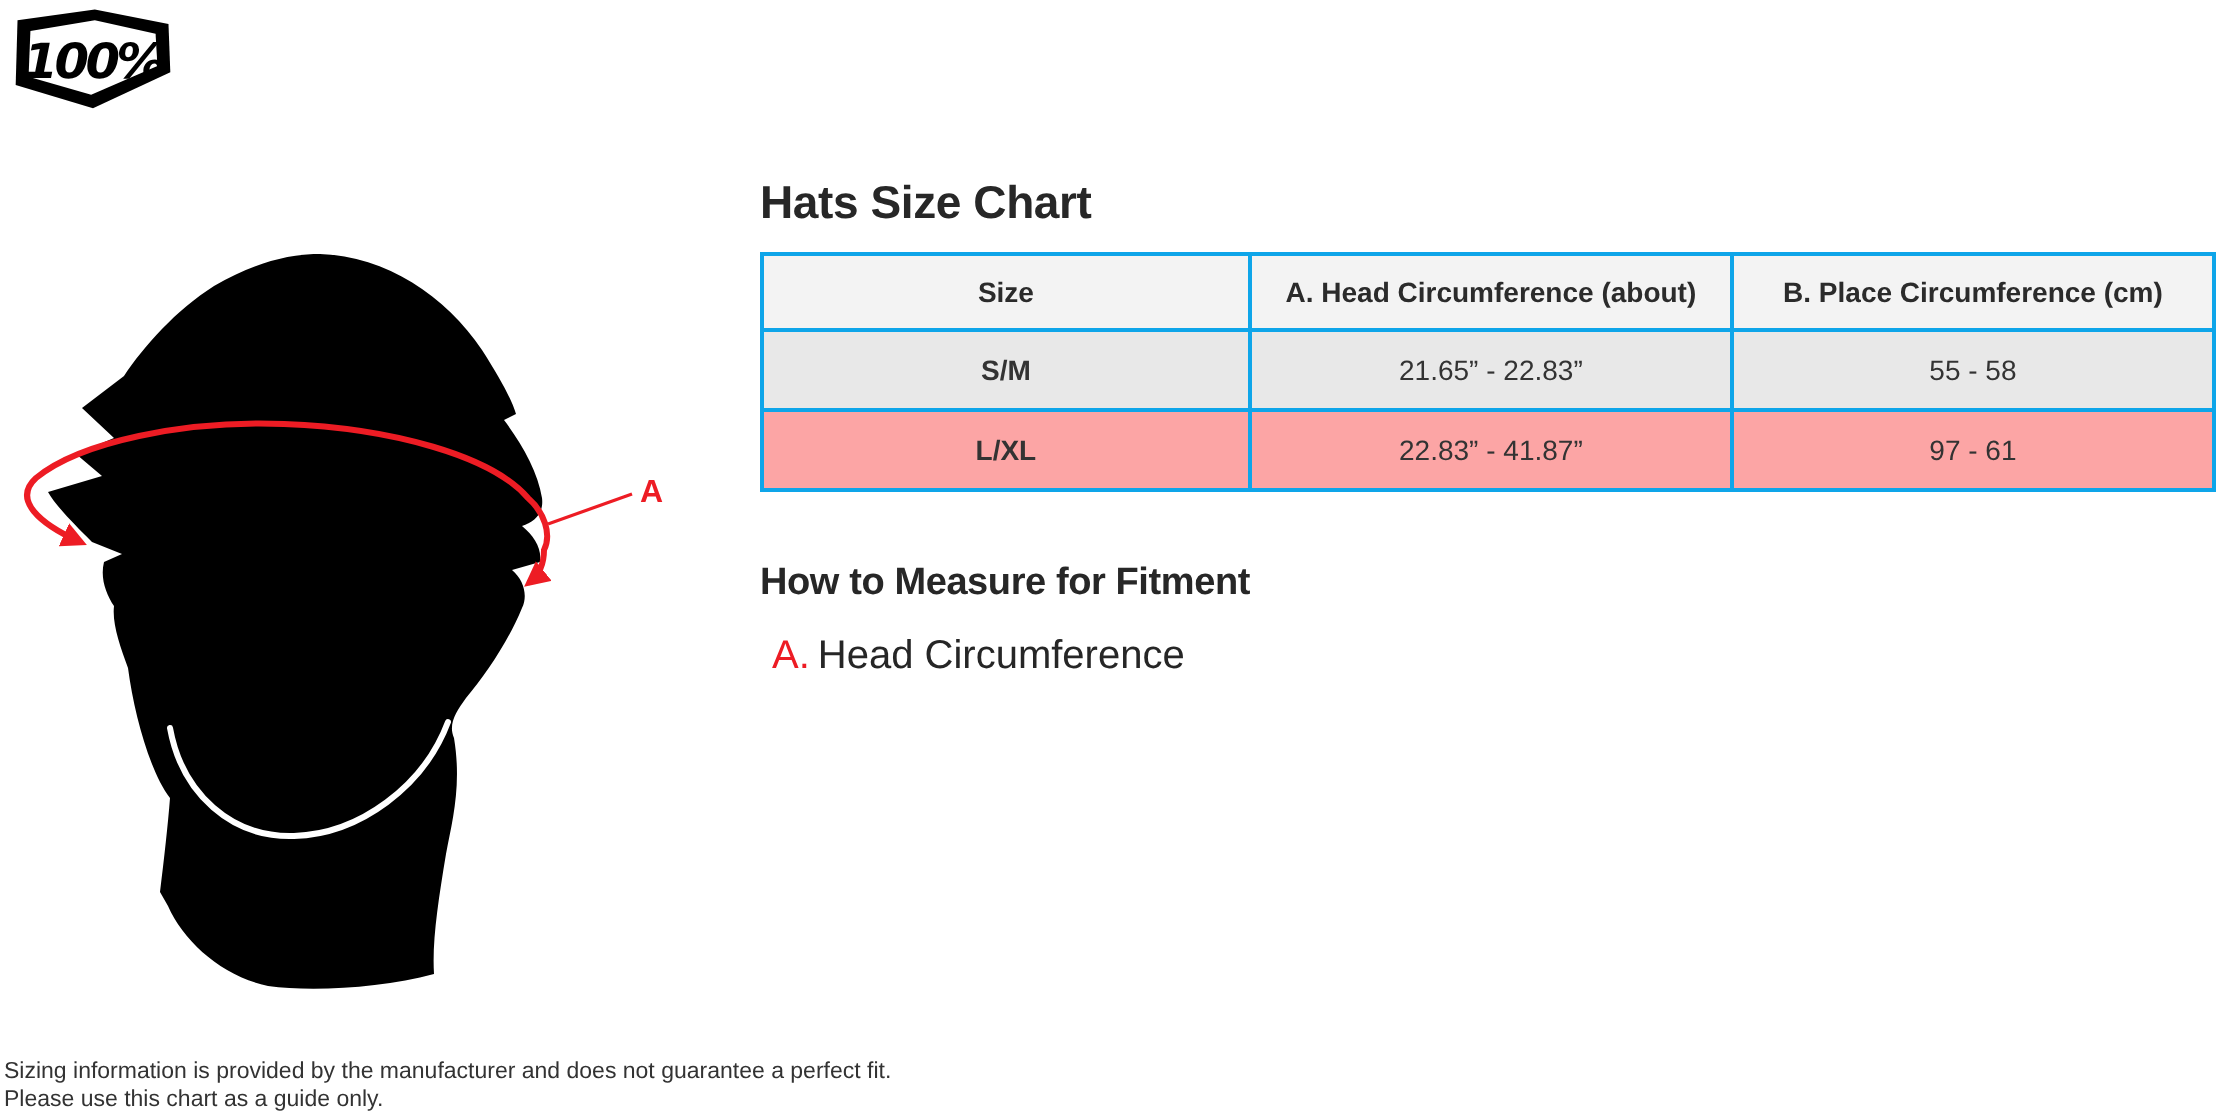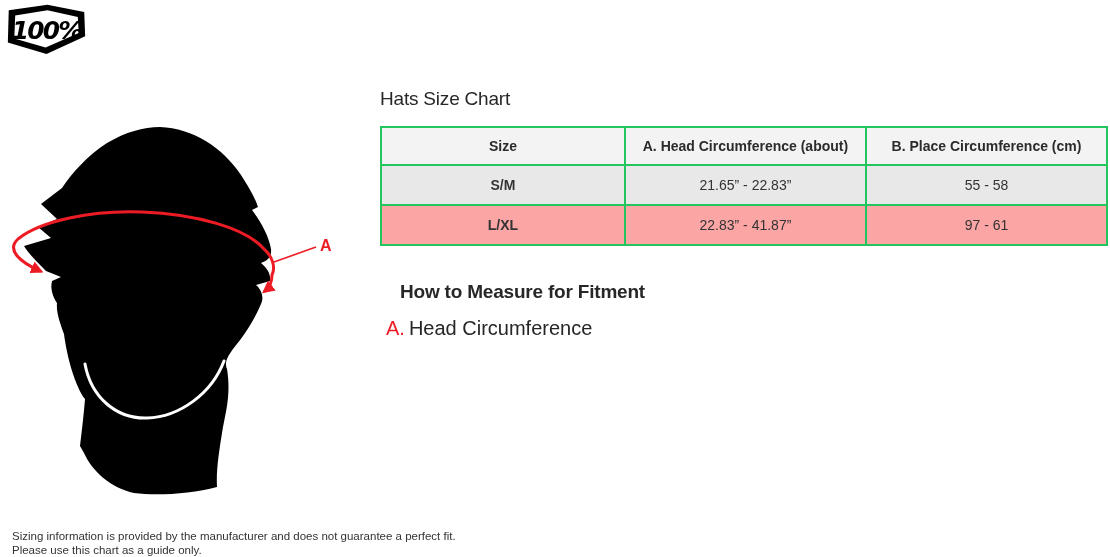--- a/index.html
+++ b/index.html
@@ -15,49 +15,49 @@
 
   
   .logo { position: absolute; left: 6px; top: 3px; width: 81px; height: 52px; }
 
   
   .figure { position: absolute; left: 0px; top: 110px; width: 345px; height: 400px; }
 
   
   .chart-title {
     position: absolute; left: 380px; top: 88px;
-    font-size: 19px; font-weight: normal; letter-spacing: -0.2px; color: #272727;
+    font-size: 23px; font-weight: bold; letter-spacing: -0.2px; color: #272727;
   }
   table.size-table {
     position: absolute; left: 380px; top: 126px; width: 728px;
     border-collapse: collapse; table-layout: fixed;
   }
   table.size-table th, table.size-table td {
-    border: 2px solid #22c55e;
+    border: 2px solid #0ea5e9;
     text-align: center; vertical-align: middle;
     font-size: 14px; color: #333333;
   }
   table.size-table th {
     height: 38px; background: #f3f3f3; font-weight: bold; color: #2b2b2b;
   }
   table.size-table td { height: 40px; background: #fca5a5; }
   table.size-table tr.alt td { background: #e8e8e8; }
   table.size-table td.size-col { font-weight: bold; }
 
   .measure-title {
-    position: absolute; left: 400px; top: 281px;
+    position: absolute; left: 380px; top: 281px;
     font-size: 19px; font-weight: bold; letter-spacing: -0.2px; color: #272727;
   }
   .measure-item { position: absolute; left: 386px; top: 317px; width: 700px; }
   .measure-item .item-head { font-size: 20px; font-weight: normal; color: #262626; }
   .measure-item .item-head .letter { color: #ed1c24; margin-right: 4px; }
   .measure-item .item-desc { margin-top: 4px; font-size: 12.5px; color: #3c3c3c; }
 
   .footnote {
-    position: absolute; left: 12px; top: 529px;
+    position: absolute; left: 2px; top: 529px;
     font-size: 11.5px; line-height: 14px; color: #333333;
   }
 </style>
 </head>
 <body>
 
 <div class="canvas">
 
   <svg class="logo" viewBox="0 0 88 58" preserveAspectRatio="none" aria-hidden="true">
     <polygon points="3,8 45,2 85,10 86,37 44,57 2,44" fill="#000000"></polygon>

